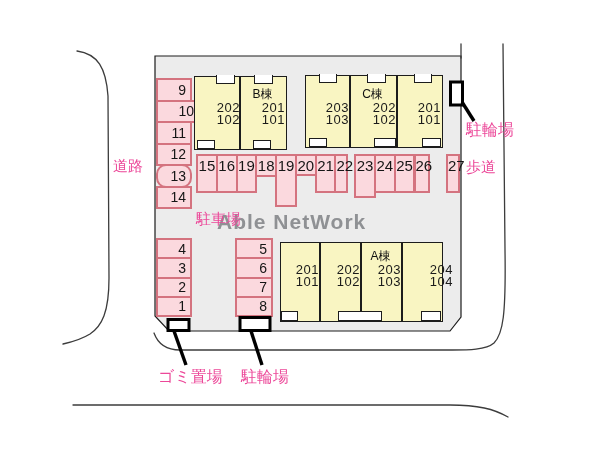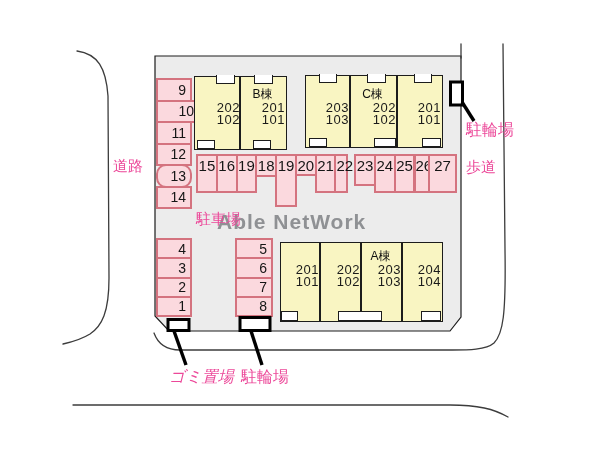--- a/index.html
+++ b/index.html
@@ -59,25 +59,25 @@
   <div class="ps ps-r" style="left:156px;top:185.5px;width:36px;height:23.5px;">14</div>
 
   <div class="ps ps-c" style="left:196px;top:154px;width:21.8px;height:39px;">15</div>
   <div class="ps ps-c" style="left:215.8px;top:154px;width:21.8px;height:39px;">16</div>
   <div class="ps ps-c" style="left:235.5px;top:154px;width:21.8px;height:39px;">19</div>
   <div class="ps ps-c" style="left:255.3px;top:154px;width:21.8px;height:23px;">18</div>
   <div class="ps ps-c" style="left:275.1px;top:154px;width:21.8px;height:53px;">19</div>
   <div class="ps ps-c" style="left:294.9px;top:154px;width:21.8px;height:22px;">20</div>
   <div class="ps ps-c" style="left:314.6px;top:154px;width:21.8px;height:39px;">21</div>
   <div class="ps ps-c" style="left:334.4px;top:154px;width:14px;height:39px;">22</div>
-  <div class="ps ps-c" style="left:354.2px;top:154px;width:21.8px;height:32px;">23</div>
+  <div class="ps ps-c" style="left:354.2px;top:154px;width:21.8px;height:44px;">23</div>
   <div class="ps ps-c" style="left:373.9px;top:154px;width:21.8px;height:39px;">24</div>
   <div class="ps ps-c" style="left:393.7px;top:154px;width:21.8px;height:39px;">25</div>
   <div class="ps ps-c" style="left:413.5px;top:154px;width:16px;height:39px;">26</div>
-  <div class="ps ps-c" style="left:428px;top:154px;width:29px;height:39px;">27</div>
+  <div class="ps ps-c" style="left:446px;top:154px;width:14px;height:39px;">27</div>
 
   <div class="ps ps-r" style="left:156px;top:238px;width:36px;height:21.3px;">4</div>
   <div class="ps ps-r" style="left:156px;top:257.3px;width:36px;height:21.3px;">3</div>
   <div class="ps ps-r" style="left:156px;top:276.5px;width:36px;height:21.3px;">2</div>
   <div class="ps ps-r" style="left:156px;top:295.8px;width:36px;height:21.3px;">1</div>
 
   <div class="ps ps-r" style="left:235px;top:238px;width:38px;height:21.3px;">5</div>
   <div class="ps ps-r" style="left:235px;top:257.3px;width:38px;height:21.3px;">6</div>
   <div class="ps ps-r" style="left:235px;top:276.5px;width:38px;height:21.3px;">7</div>
   <div class="ps ps-r" style="left:235px;top:295.8px;width:38px;height:21.3px;">8</div>
@@ -112,28 +112,28 @@
     <div class="bdiv" style="left:38px;"></div>
     <div class="bdiv" style="left:79px;"></div>
     <div class="bdiv" style="left:120px;"></div>
     <div class="wbox" style="left:0;width:17px;height:10px;"></div>
     <div class="wbox" style="left:57px;width:44px;height:10px;"></div>
     <div class="wbox" style="left:140px;width:20px;height:10px;"></div>
     <div class="bname" style="left:79px;top:5px;width:41px;">A棟</div>
     <div class="unit" style="left:0;top:21px;width:38px;"><span>201</span><br><span>101</span></div>
     <div class="unit" style="left:38px;top:21px;width:41px;"><span>202</span><br><span>102</span></div>
     <div class="unit" style="left:79px;top:21px;width:41px;"><span>203</span><br><span>103</span></div>
-    <div class="unit" style="left:120px;top:21px;width:40px;"><span>204</span><br><span>104</span></div>
+    <div class="unit" style="left:132px;top:21px;width:40px;"><span>204</span><br><span>104</span></div>
   </div>
 
   <div class="lbl lbl-s" style="left:113px;top:158px;">道路</div>
   <div class="lbl lbl-s" style="left:466px;top:159px;">歩道</div>
   <div class="lbl" style="left:466px;top:121px;">駐輪場</div>
   <div class="lbl lbl-s" style="left:196px;top:211px;">駐車場</div>
-  <div class="lbl" style="left:169px;top:368px;font-style:italic;">ゴミ置場</div>
+  <div class="lbl" style="left:158px;top:368px;">ゴミ置場</div>
   <div class="lbl" style="left:241px;top:368px;">駐輪場</div>
   <div class="watermark" style="left:217px;top:210px;">Able NetWork</div>
 
   <svg class="toplayer" width="600" height="450" viewBox="0 0 600 450">
     <rect class="marker" x="450.5" y="82" width="12" height="23"></rect>
     <line class="pointer" x1="462" y1="102" x2="474" y2="121"></line>
     <rect class="marker" x="168" y="319.5" width="21" height="11"></rect>
     <line class="pointer" x1="174" y1="331" x2="186" y2="365"></line>
     <rect class="marker" x="240" y="317.5" width="30" height="13"></rect>
     <line class="pointer" x1="251" y1="331" x2="262" y2="365"></line>

